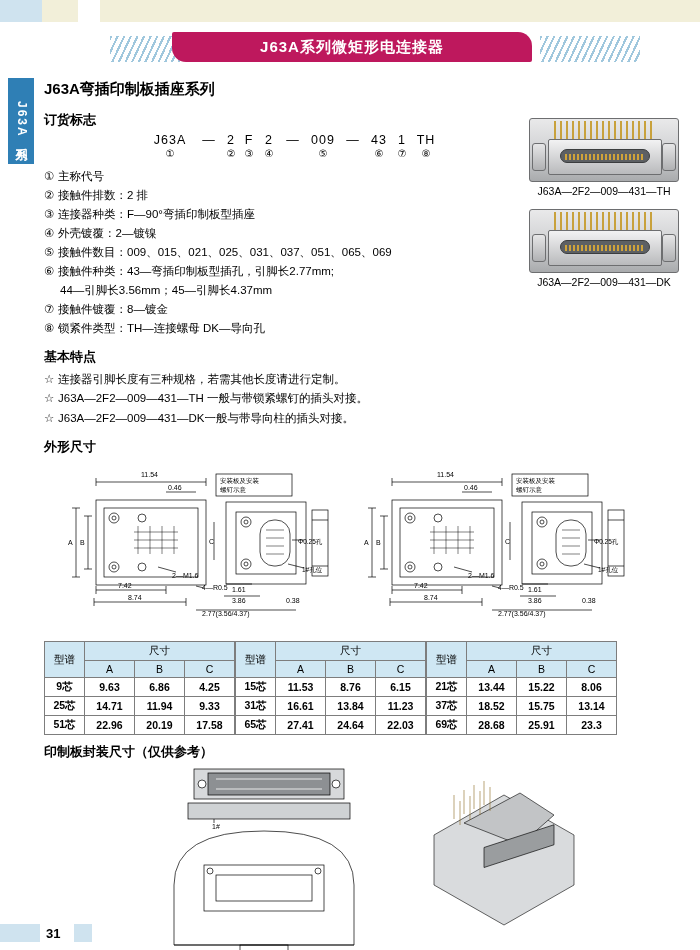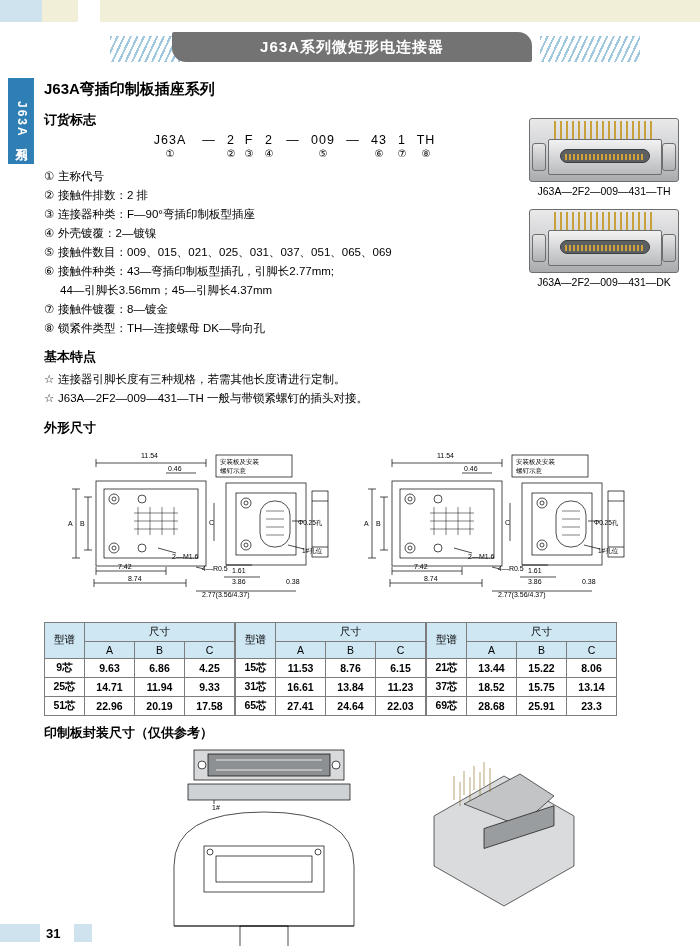--- a/index.html
+++ b/index.html
@@ -30,21 +30,21 @@
     position:absolute; top:32px; left:0; width:700px; height:34px;
   }
   .hatch-left, .hatch-right{
     position:absolute; top:4px; height:26px;
     background: repeating-linear-gradient(115deg,#9fc7dd 0 2px,#ffffff 2px 6px);
   }
   .hatch-left{ left:110px; width:70px;}
   .hatch-right{ right:60px; width:100px;}
   .header-banner{
     position:absolute; left:172px; top:0px; width:360px; height:30px;
-    background:#737373;
+    background:#be185d;
     border-radius: 2px 14px 2px 14px;
     color:#fff; font-size:15px; font-weight:bold;
     display:flex; align-items:center; justify-content:center;
     letter-spacing:1px;
   }
   
   .side-tab{
     position:absolute; left:8px; top:78px; width:26px; height:86px;
     background:#2f7fb5; color:#fff;
     font-size:12px; font-weight:bold;
@@ -229,20 +229,21 @@
       <span class="sub">44—引脚长3.56mm；45—引脚长4.37mm</span>
     </li>
     <li><span class="mk">⑦</span><span>接触件镀覆：8—镀金</span></li>
     <li><span class="mk">⑧</span><span>锁紧件类型：TH—连接螺母 DK—导向孔</span></li>
   </ul>
 
   <div class="sec-title" style="margin-top:10px">基本特点</div>
   <div class="feat">
     <div><span class="mk">☆</span><span>连接器引脚长度有三种规格，若需其他长度请进行定制。</span></div>
     <div><span class="mk">☆</span><span>J63A—2F2—009—431—TH 一般与带锁紧螺钉的插头对接。</span></div>
+    <div><span class="mk">☆</span><span>J63A—2F2—009—431—DK一般与带导向柱的插头对接。</span></div>
   </div>
 
   <div class="sec-title" style="margin-top:10px">外形尺寸</div>
 
   <div class="dims">
     <svg class="dim-svg" width="620" height="175" viewBox="0 0 620 175">
       <g stroke="#000" fill="none" stroke-width="0.7" font-family="Liberation Sans" font-size="7">
 
         <g transform="translate(2,0)">
 

